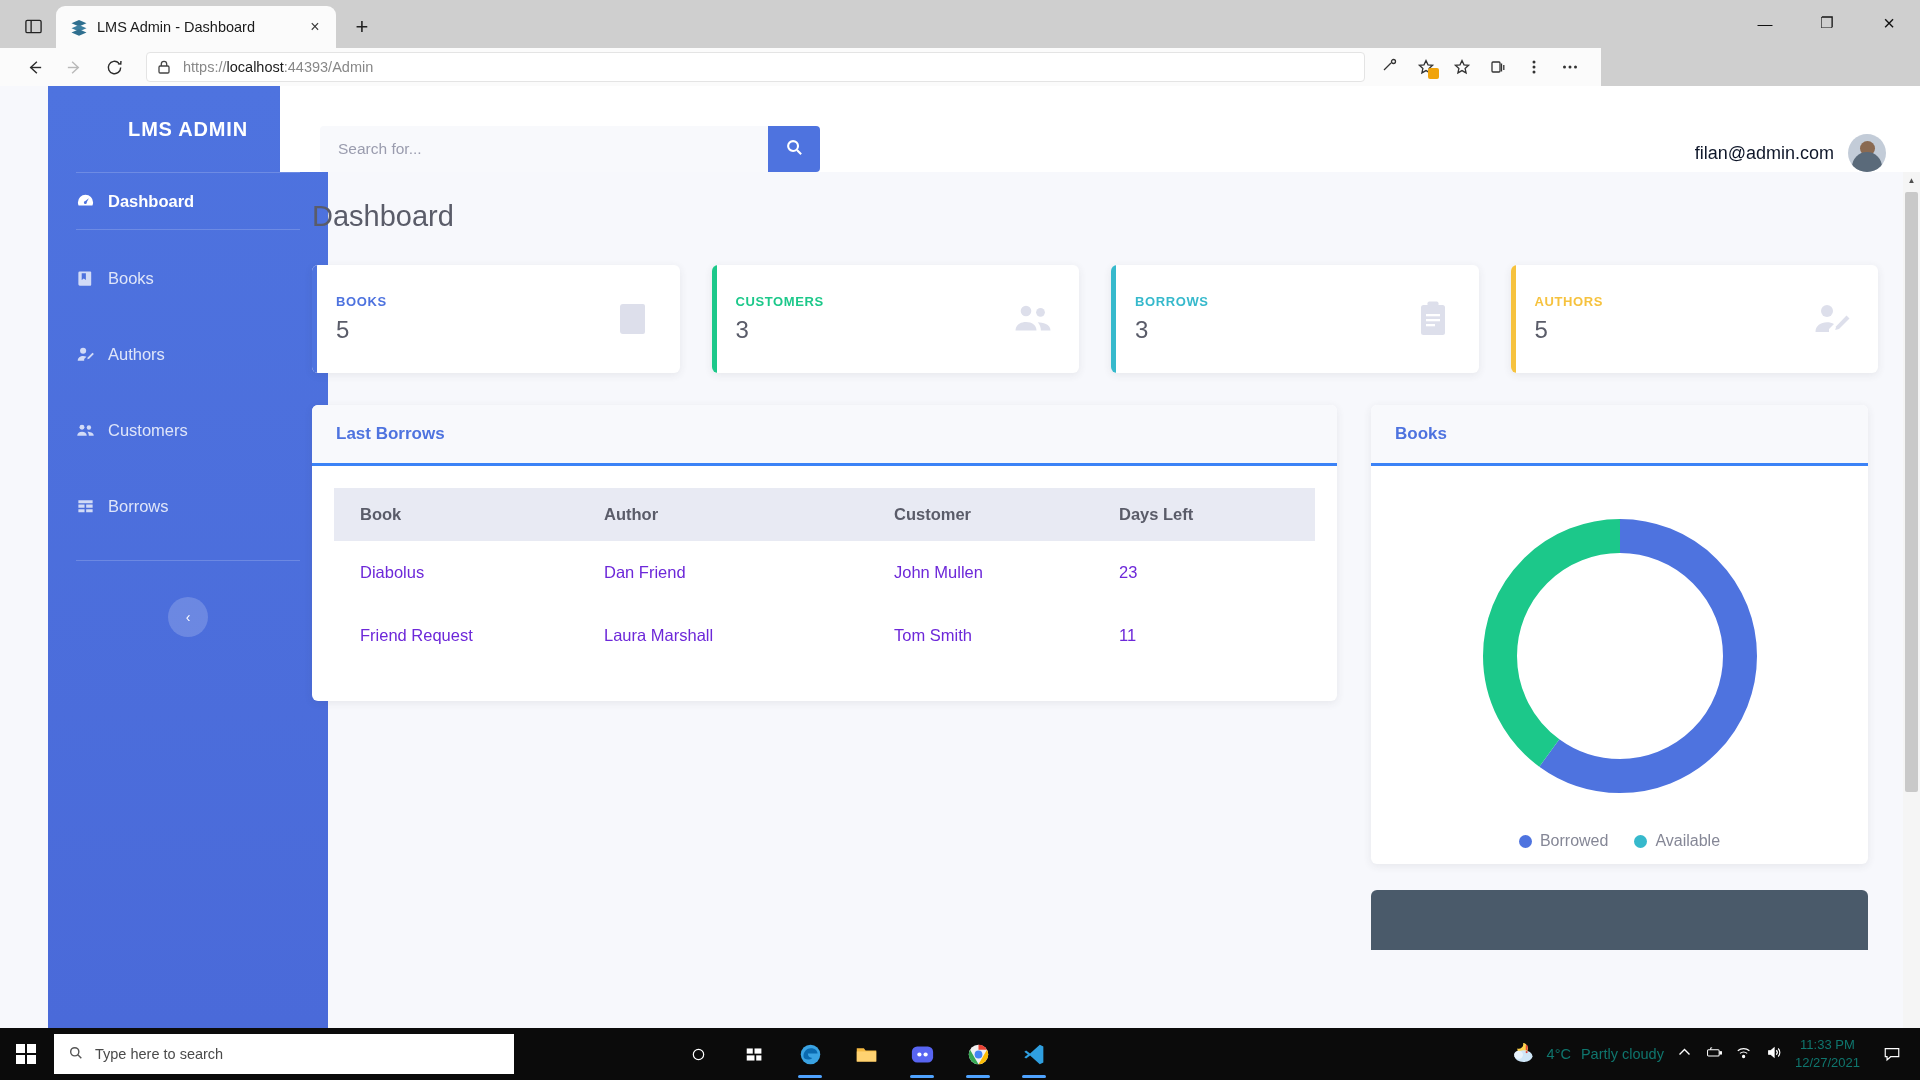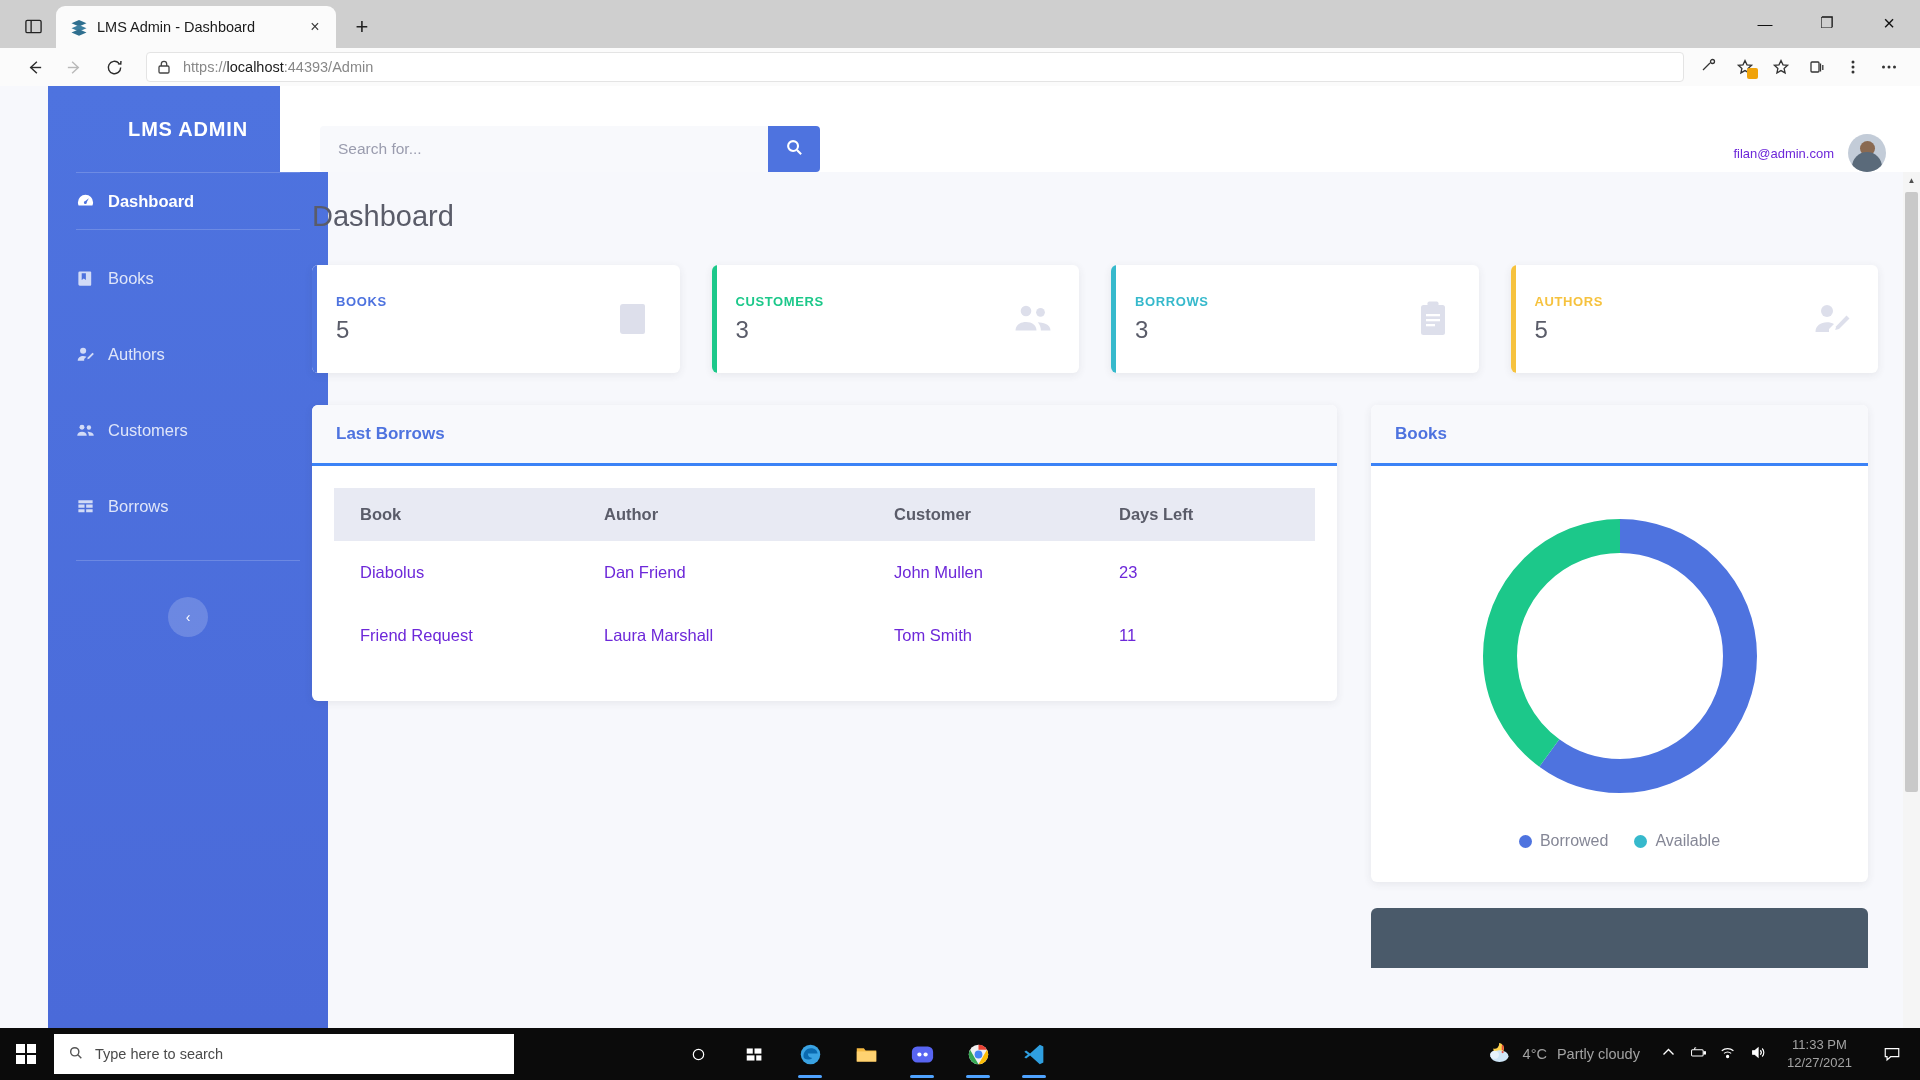--- a/index.html
+++ b/index.html
@@ -44,21 +44,21 @@
   .wincontrols {
     position: absolute; right: 0; top: 0; height: 46px; display: flex;
   }
   .wincontrols div {
     width: 62px; height: 46px; display: flex; align-items: center; justify-content: center;
     font-size: 15px; color: #111;
   }
   .wincontrols .close-btn { font-size: 20px; font-weight: 300;}
 
   .toolbar {
-    position: absolute; top: 48px; left: 0; width: 1920px; height: 38px;
+    position: absolute; top: 48px; left: 0; width: 1601px; height: 38px;
     background: #fbfbfb; display: flex; align-items: center; padding: 12px 14px;
   }
   .navbtn {
     width: 40px; height: 34px; display: flex; align-items: center; justify-content: center;
     color: #2b2b2b;
   }
   .navbtn.disabled { color: #b9b9b9; }
   .navbtn svg { width: 19px; height: 19px; }
   .omnibox {
     flex: 1; height: 30px; margin-left: 12px; margin-right: 8px;
@@ -124,21 +124,21 @@
     border-radius: 4px 0 0 4px; padding: 0 18px; font-size: 15.5px; color: #6e707e;
     font-family: "Liberation Sans", sans-serif;
   }
   .searchbox input::placeholder { color: #9a9cae; }
   .searchbox .sbtn {
     width: 52px; background: #4e73df; border-radius: 0 4px 4px 0;
     display: flex; align-items: center; justify-content: center; color: #fff;
   }
   .searchbox .sbtn svg { width: 19px; height: 19px; }
   .topbar-right { margin-left: auto; display: flex; align-items: center; gap: 14px; }
-  .user-email { font-size: 13px; color: #6d28d9; }
+  .user-email { font-size: 18px; color: #0f172a; }
   .avatar {
     width: 38px; height: 38px; border-radius: 50%; overflow: hidden;
     background: #c3ccd8; position: relative; flex: 0 0 38px;
   }
   .avatar .head {
     position: absolute; width: 15px; height: 15px; border-radius: 50%;
     background: #8a6a52; left: 11.5px; top: 7px;
   }
   .avatar .body {
     position: absolute; width: 30px; height: 20px; border-radius: 15px 15px 0 0;
@@ -178,21 +178,21 @@
   .tbl { width: 100%; border-collapse: collapse; margin: 22px 0 34px 0; }
   .tbl thead th {
     background: #e8eaf3; text-align: left; font-size: 16.5px; color: #5a5c69;
     font-weight: bold; padding: 17px 0 17px 0; 
   }
   .tbl tbody td { font-size: 16.5px; color: #6d28d9; padding: 22px 0; }
   .tbl th:first-child, .tbl td:first-child { padding-left: 26px; }
   .tbl-wrap { padding: 0 22px; }
 
   .donut-area {
-    padding: 40px 0 32px 0; display: flex; flex-direction: column;
+    padding: 40px 0 14px 0; display: flex; flex-direction: column;
     align-items: center; justify-content: center;
   }
   .donut { position: relative; width: 300px; height: 300px; }
   .legend { display: flex; gap: 26px; margin-top: 26px; }
   .legend-item { display: flex; align-items: center; gap: 8px; font-size: 16px; color: #858796; }
   .legend-dot { width: 13px; height: 13px; border-radius: 50%; }
 
   .bottom-panel {
     margin-top: 26px; margin-left: auto; width: 497px; height: 60px;
     background: #4a5a6a; border-radius: 6px 6px 0 0;
@@ -225,21 +225,21 @@
   }
   .tb-apps { display: flex; align-items: center; gap: 8px; margin-left: 160px; }
   .tb-app {
     width: 48px; height: 52px; display: flex; align-items: center; justify-content: center;
     position: relative;
   }
   .tb-app .underline {
     position: absolute; bottom: 2px; left: 12px; width: 24px; height: 3px;
     background: #4fa3ff; border-radius: 2px;
   }
-  .tray { margin-left: auto; display: flex; align-items: center; gap: 20px; padding-right: 8px; color: #a3a3a3; }
+  .tray { margin-left: auto; display: flex; align-items: center; gap: 12px; padding-right: 8px; color: #0f766e; }
   .weather { display: flex; align-items: center; gap: 10px; font-size: 14.5px; }
   .tray-icons { display: flex; align-items: center; gap: 13px; }
   .tray-icons svg { width: 17px; height: 17px; }
   .clock { font-size: 13px; line-height: 1.35; text-align: center; }
   .action-center { width: 40px; display: flex; align-items: center; justify-content: center; }
 </style>
 </head>
 <body>
 
 <div class="screen">

